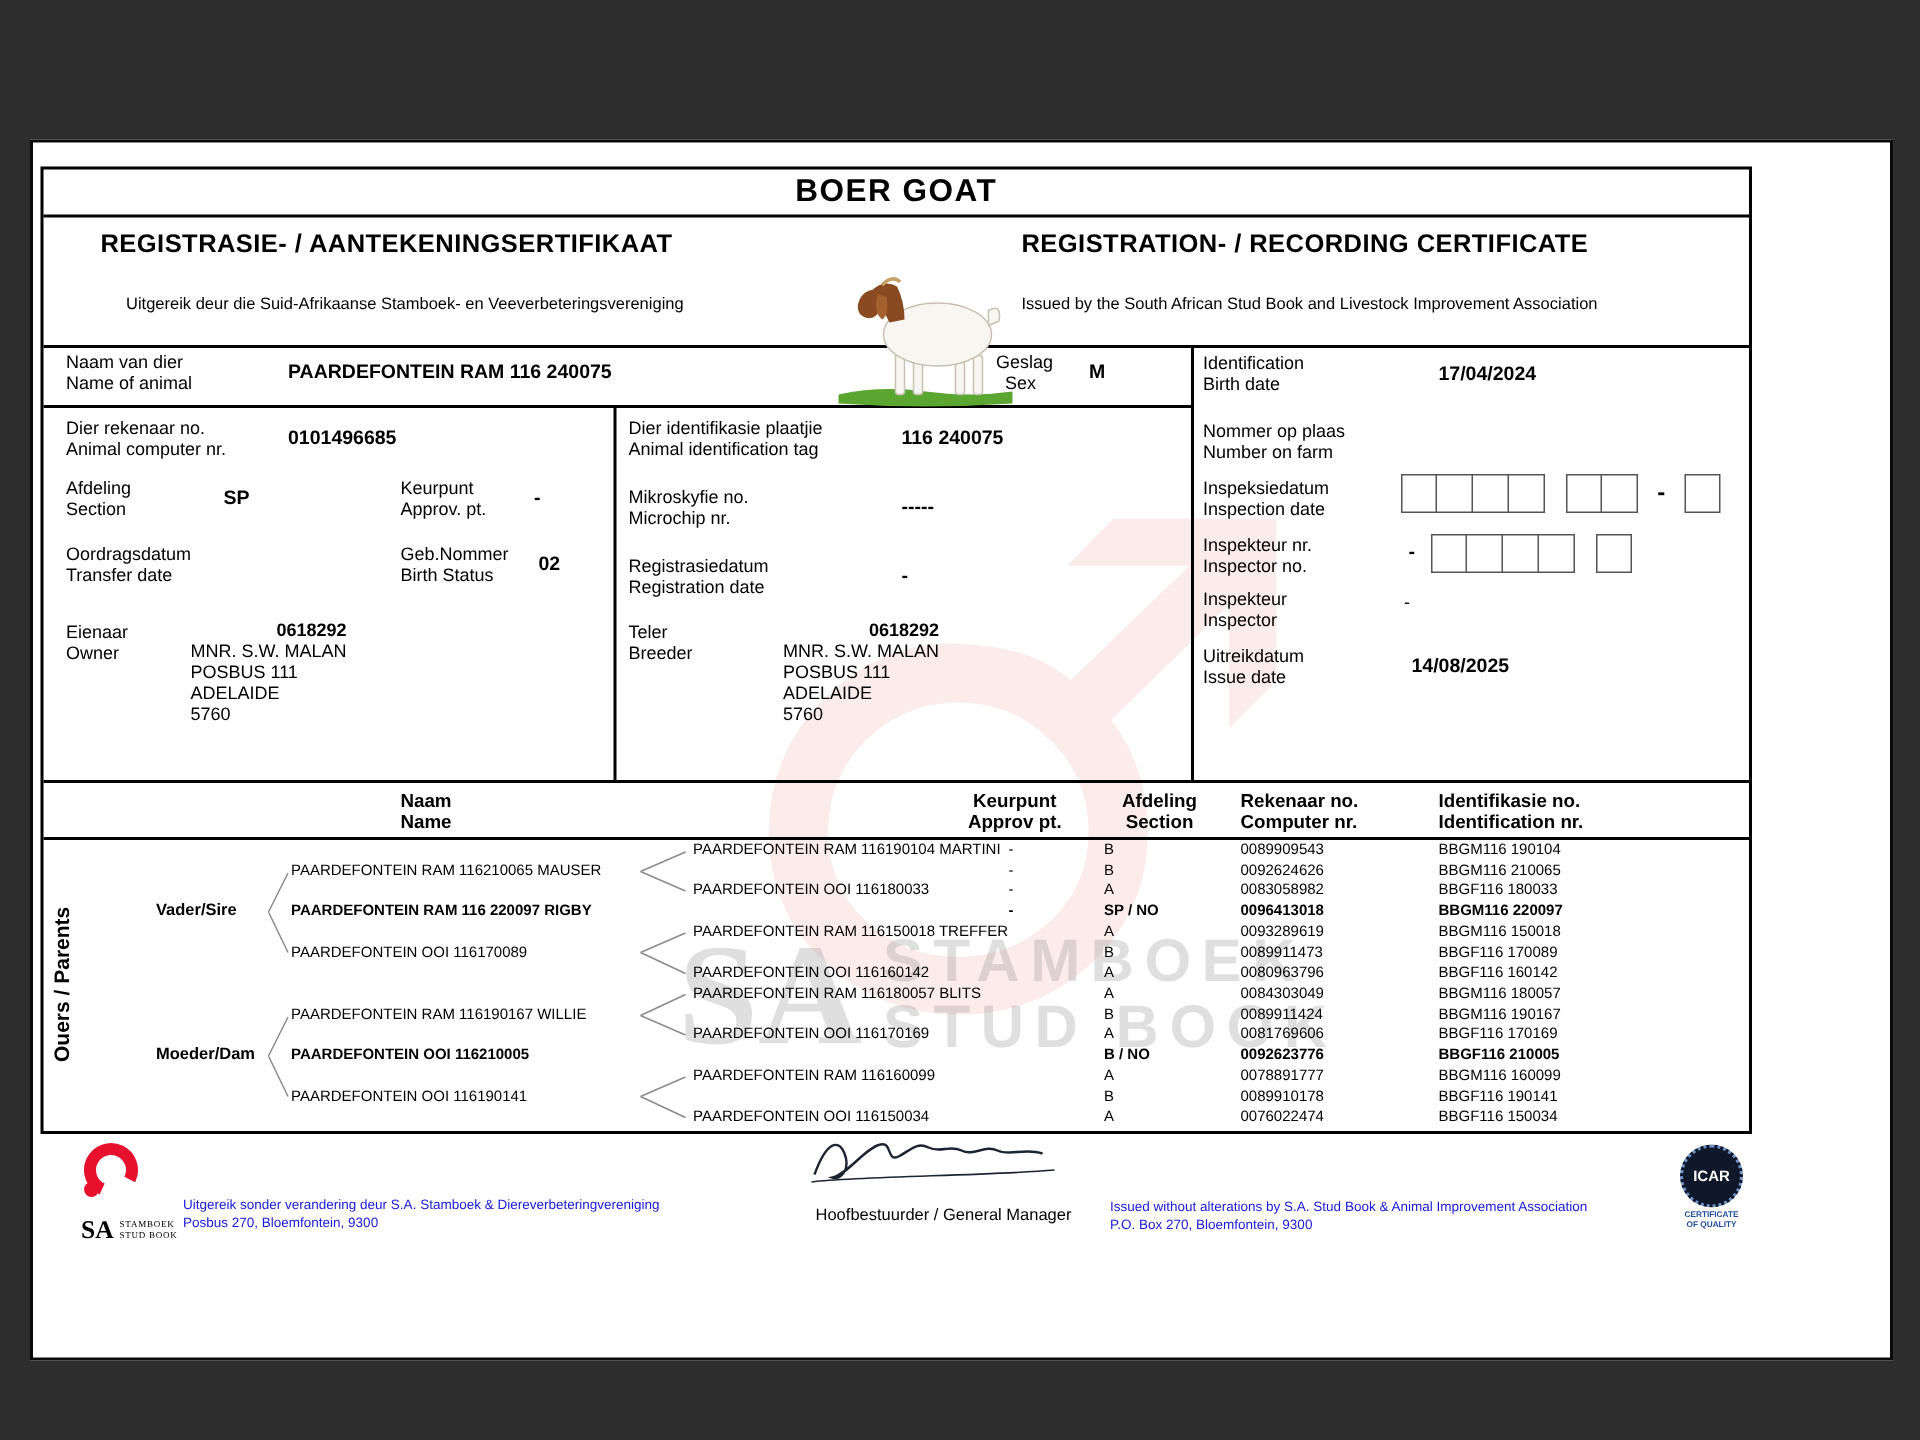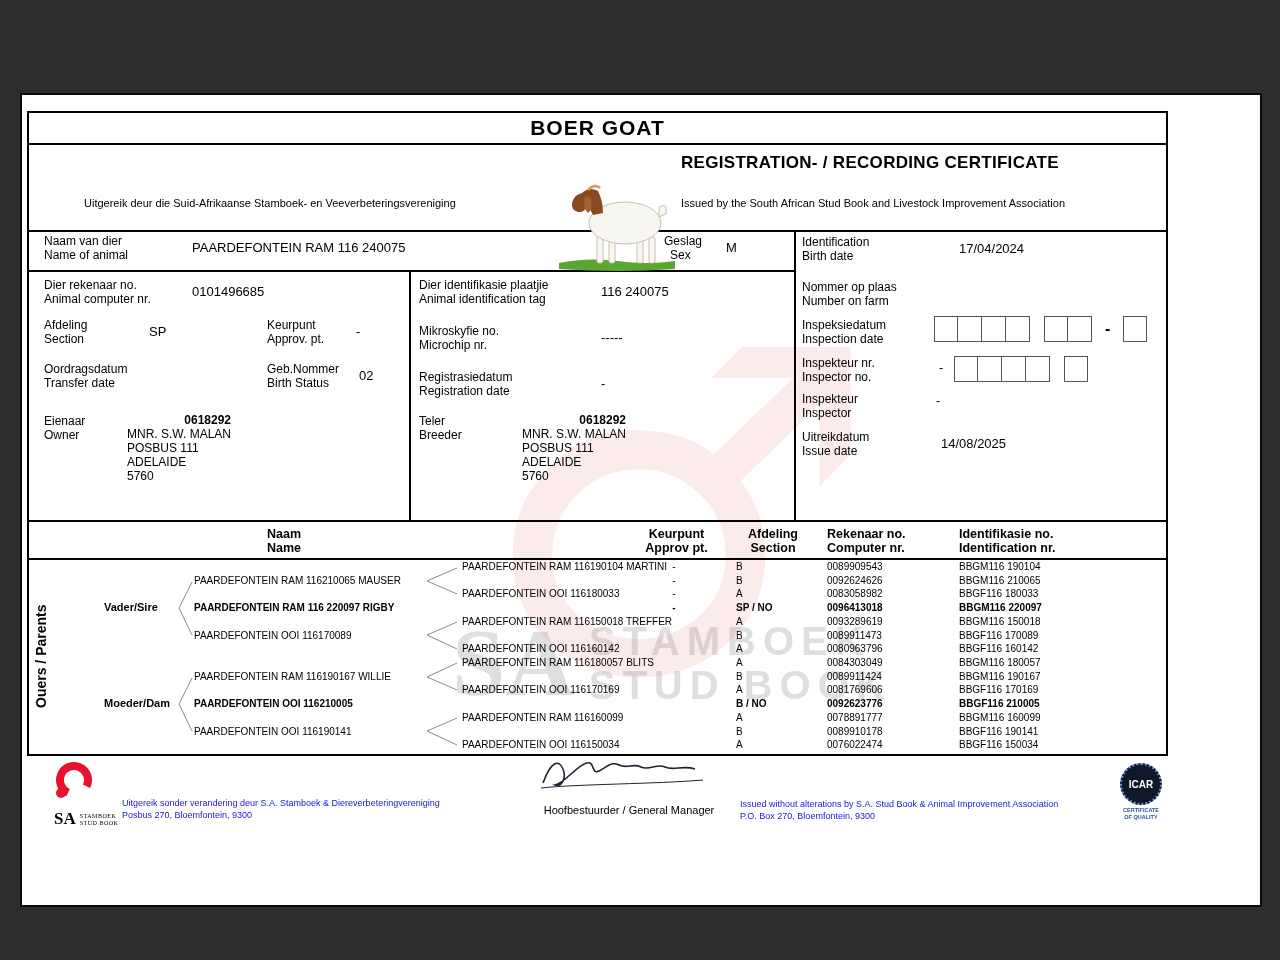--- a/index.html
+++ b/index.html
@@ -18,21 +18,21 @@
   .cert-title{height:32px;border-bottom:2px solid #000;box-sizing:border-box;text-align:center;font-weight:700;font-size:21px;letter-spacing:1px;line-height:30px;}
   .cert-header{position:relative;height:87px;border-bottom:2px solid #000;box-sizing:border-box;}
   .hdr-title{position:absolute;top:8px;font-weight:700;font-size:17px;letter-spacing:.3px;white-space:nowrap;}
   .hdr-sub{position:absolute;top:52px;font-size:11px;white-space:nowrap;}
   .goat{position:absolute;left:528px;top:36px;z-index:3;}
 
   .cert-main{position:relative;height:288px;}
   .hline{position:absolute;background:#000;height:2px;}
   .vline{position:absolute;background:#000;width:2px;}
   .fld{position:absolute;font-size:12px;line-height:14px;white-space:nowrap;}
-  .val{position:absolute;font-weight:400;font-size:13px;white-space:nowrap;}
+  .val{position:absolute;font-weight:700;font-size:13px;white-space:nowrap;}
   .addr{position:absolute;font-size:12px;line-height:14px;white-space:nowrap;}
   .addr .id{font-weight:700;text-align:right;}
   .cellgrp{display:inline-flex;}
   .cell{width:24px;height:26px;border:1px solid #555;border-left:none;box-sizing:border-box;background:#fff;}
   .cell:first-child{border-left:1px solid #555;}
 
   .ped-header{position:relative;height:40px;border-top:2px solid #000;border-bottom:2px solid #000;box-sizing:border-box;}
   .ph{position:absolute;top:5px;font-weight:700;font-size:12.5px;line-height:14px;white-space:nowrap;}
   .ped-body{position:relative;height:192px;}
   .ped-lines{position:absolute;left:0;top:0;z-index:1;}
@@ -75,20 +75,21 @@
         <span>STAMBOEK</span>
         <span>STUD BOOK</span>
       </span>
     </div>
 
     <div class="cert">
 
       <div class="cert-title">BOER GOAT</div>
 
       <div class="cert-header">
+        <div class="hdr-title" style="left:38px">REGISTRASIE- / AANTEKENINGSERTIFIKAAT</div>
         <div class="hdr-sub" style="left:55px">Uitgereik deur die Suid-Afrikaanse Stamboek- en Veeverbeteringsvereniging</div>
         <div class="hdr-title" style="left:652px">REGISTRATION- / RECORDING CERTIFICATE</div>
         <div class="hdr-sub" style="left:652px">Issued by the South African Stud Book and Livestock Improvement Association</div>
         <div class="goat">
           <svg width="120" height="92" viewBox="0 0 120 92">
             <path d="M2 82 Q30 76 60 80 T118 80 L118 88 Q60 92 2 88 Z" fill="#5aa631"></path>
             <g fill="#f8f6f1" stroke="#c8c0b2" stroke-width="1">
               <rect x="40" y="54" width="6" height="28" rx="2"></rect>
               <rect x="52" y="56" width="6" height="26" rx="2"></rect>
               <rect x="80" y="54" width="6" height="28" rx="2"></rect>

